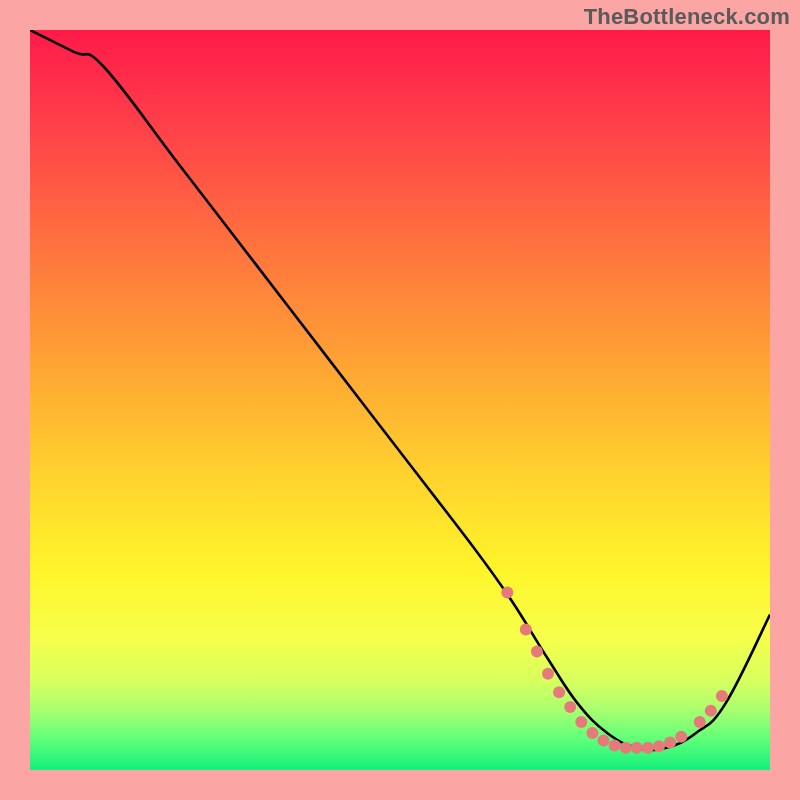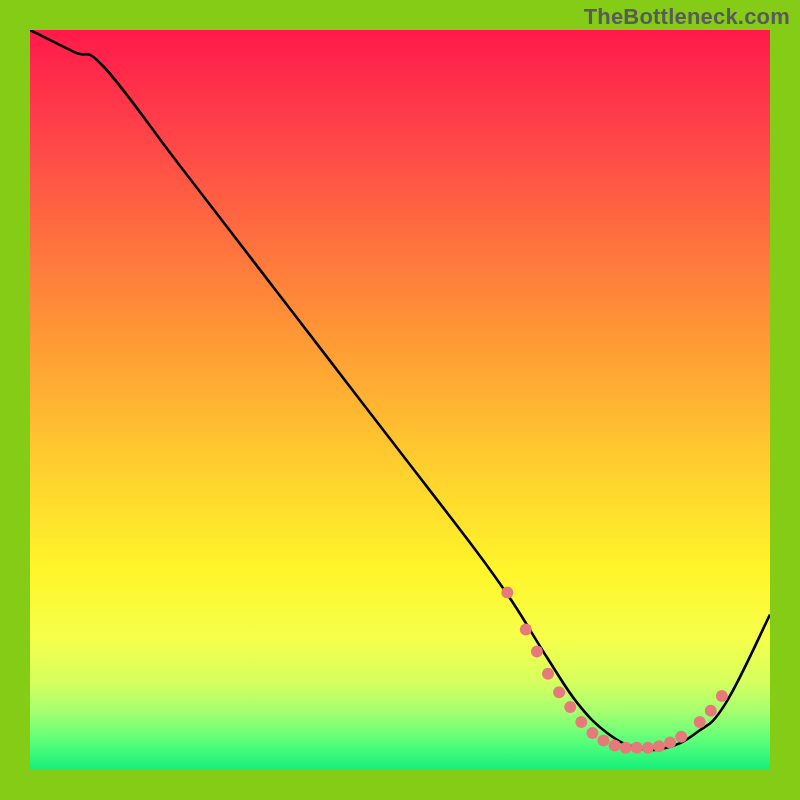--- a/index.html
+++ b/index.html
@@ -8,21 +8,21 @@
     width: 800px;
     height: 800px;
     background: #000;
     font-family: Arial, Helvetica, sans-serif;
     overflow: hidden;
   }
   .stage {
     position: relative;
     width: 800px;
     height: 800px;
-    background: #84cc16;
+    background: #fca5a5;
   }
   .attribution {
     position: absolute;
     top: 4px;
     right: 10px;
     color: #5a5a5a;
     font-size: 22px;
     font-weight: 600;
     letter-spacing: 0.2px;
     z-index: 5;

